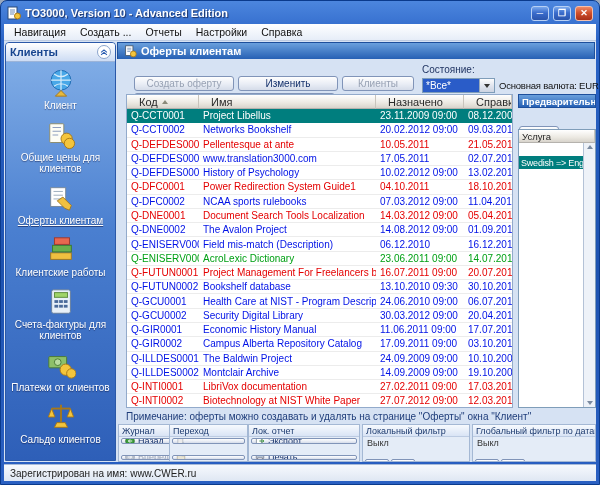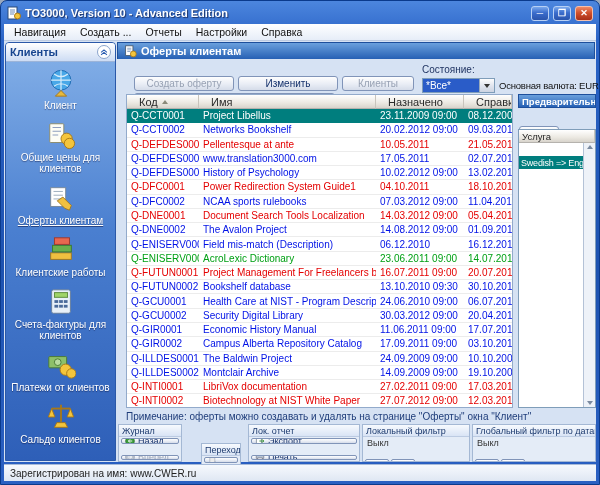--- a/index.html
+++ b/index.html
@@ -415,21 +415,21 @@
       <button class="mini-btn disabled">
         <svg viewBox="0 0 16 16">
             <circle cx="8" cy="8" r="7" fill="#bcc4d0" stroke="#8a94a4"></circle>
             <path d="M4.5 8h6m0 0L7.8 5.3M10.5 8l-2.7 2.7" stroke="#fff" stroke-width="1.5" fill="none"></path>
           </svg>
         <span>Вперед</span>
       </button>
     </div>
   </div>
 
-  <div class="group" style="left:200px;width:40px;margin-top:19px;">
+  <div class="group" style="left:168px;width:79px;">
     <div class="group-title">Переход</div>
     <div class="group-body">
       <button class="mini-btn disabled">
         <svg viewBox="0 0 16 16">
             <rect x="3" y="2" width="8" height="11" fill="#ececec" stroke="#a0a8b4"></rect>
             <path d="M8 12l5 2-1-5z" fill="#b4bcc8"></path>
           </svg>
       </button>
       <button class="mini-btn disabled">
         <svg viewBox="0 0 16 16">

